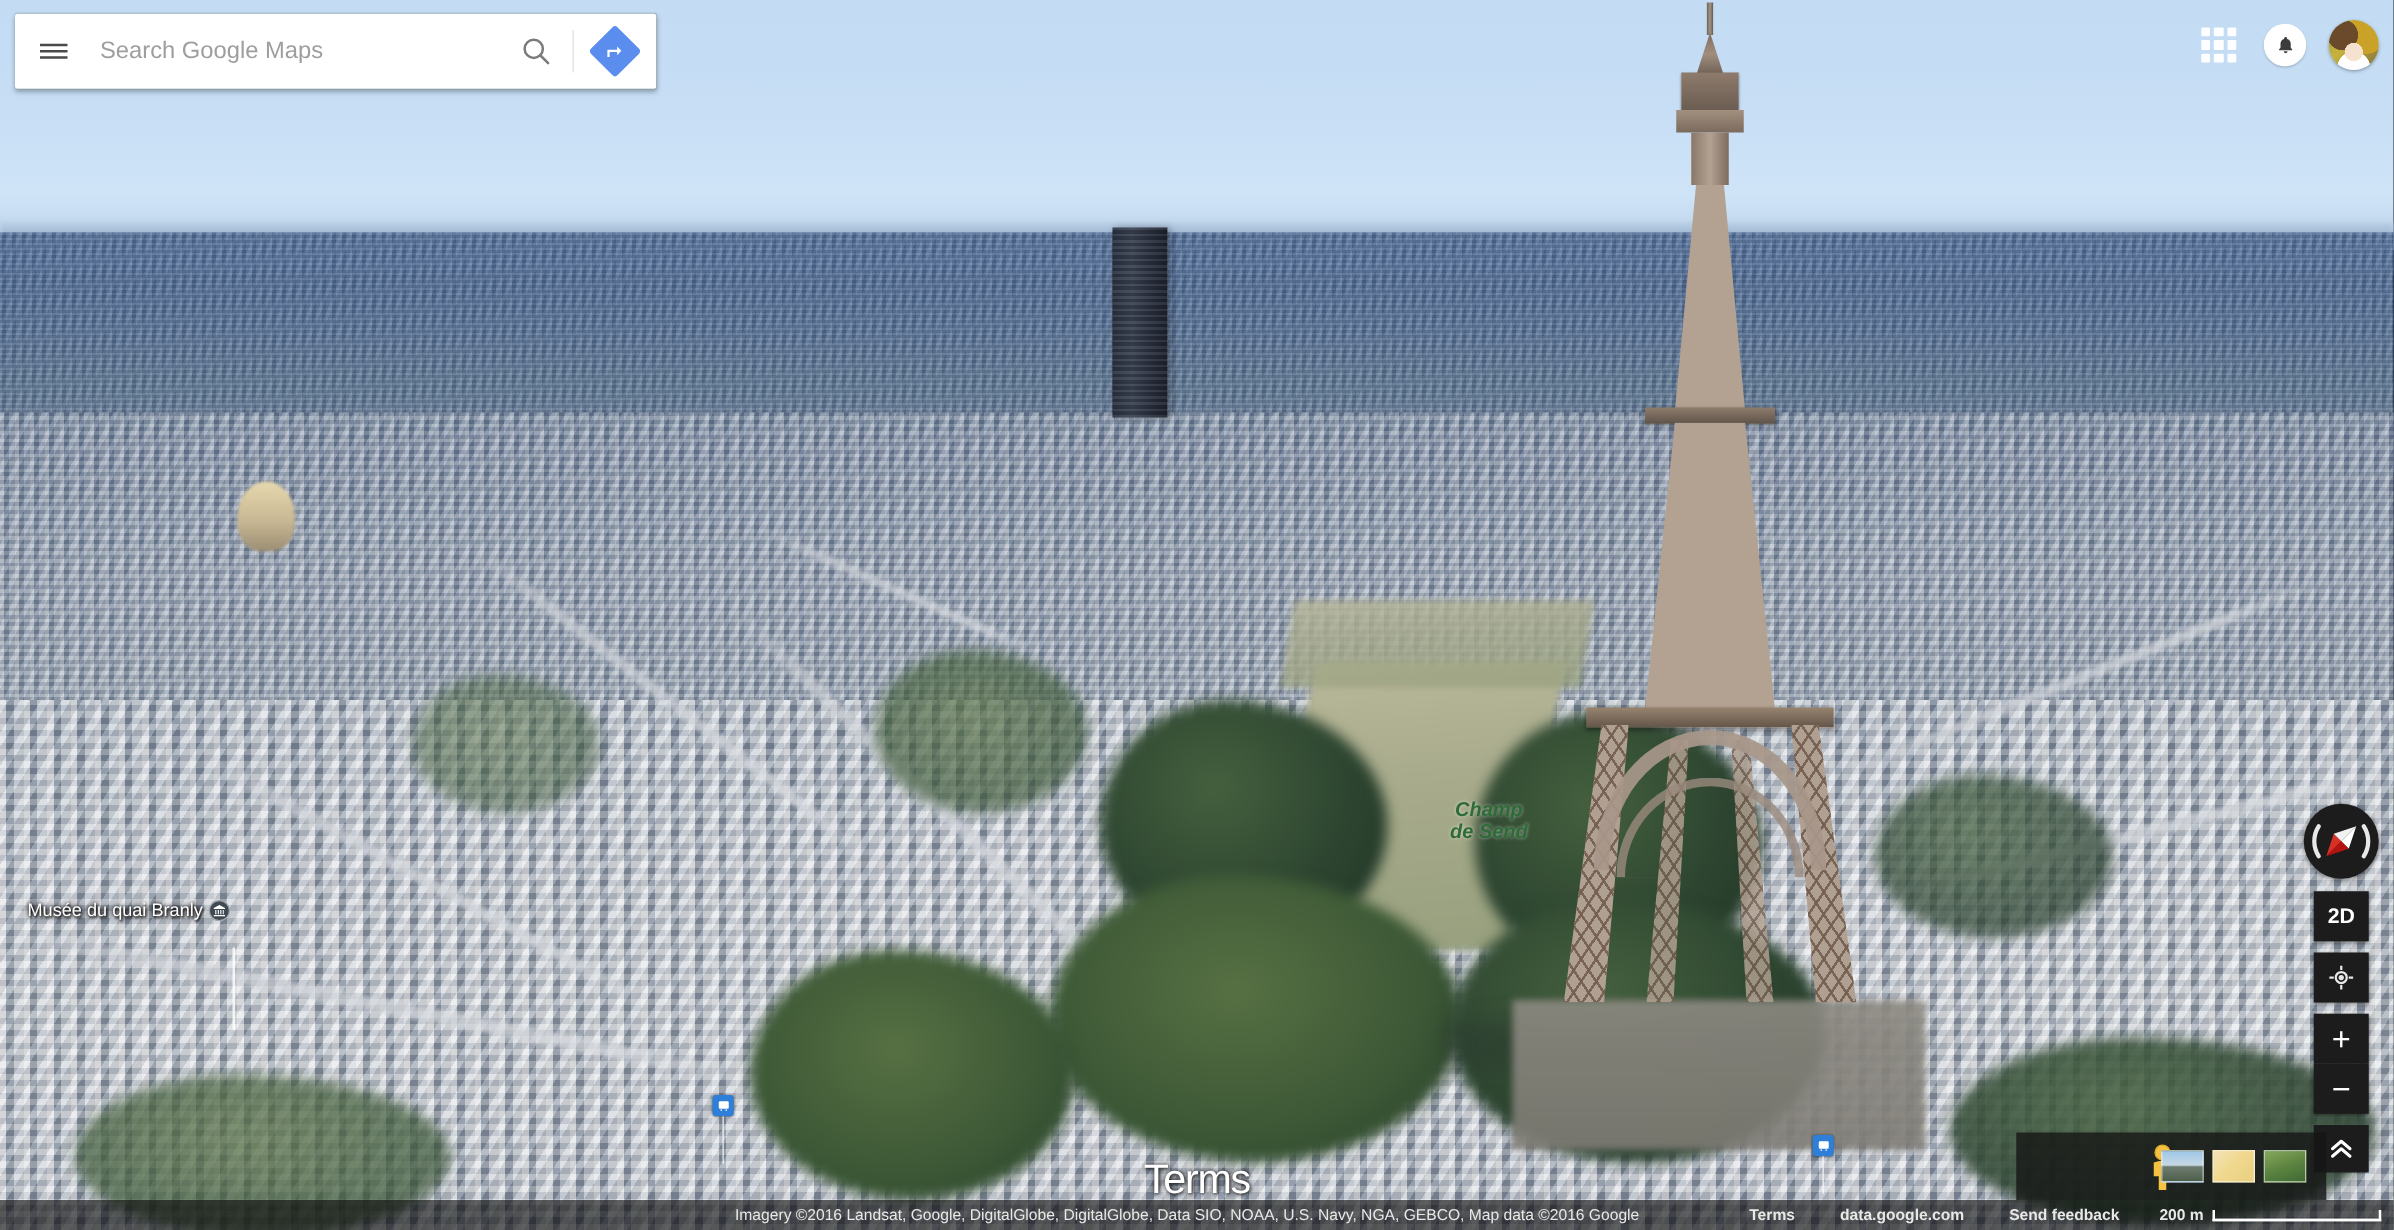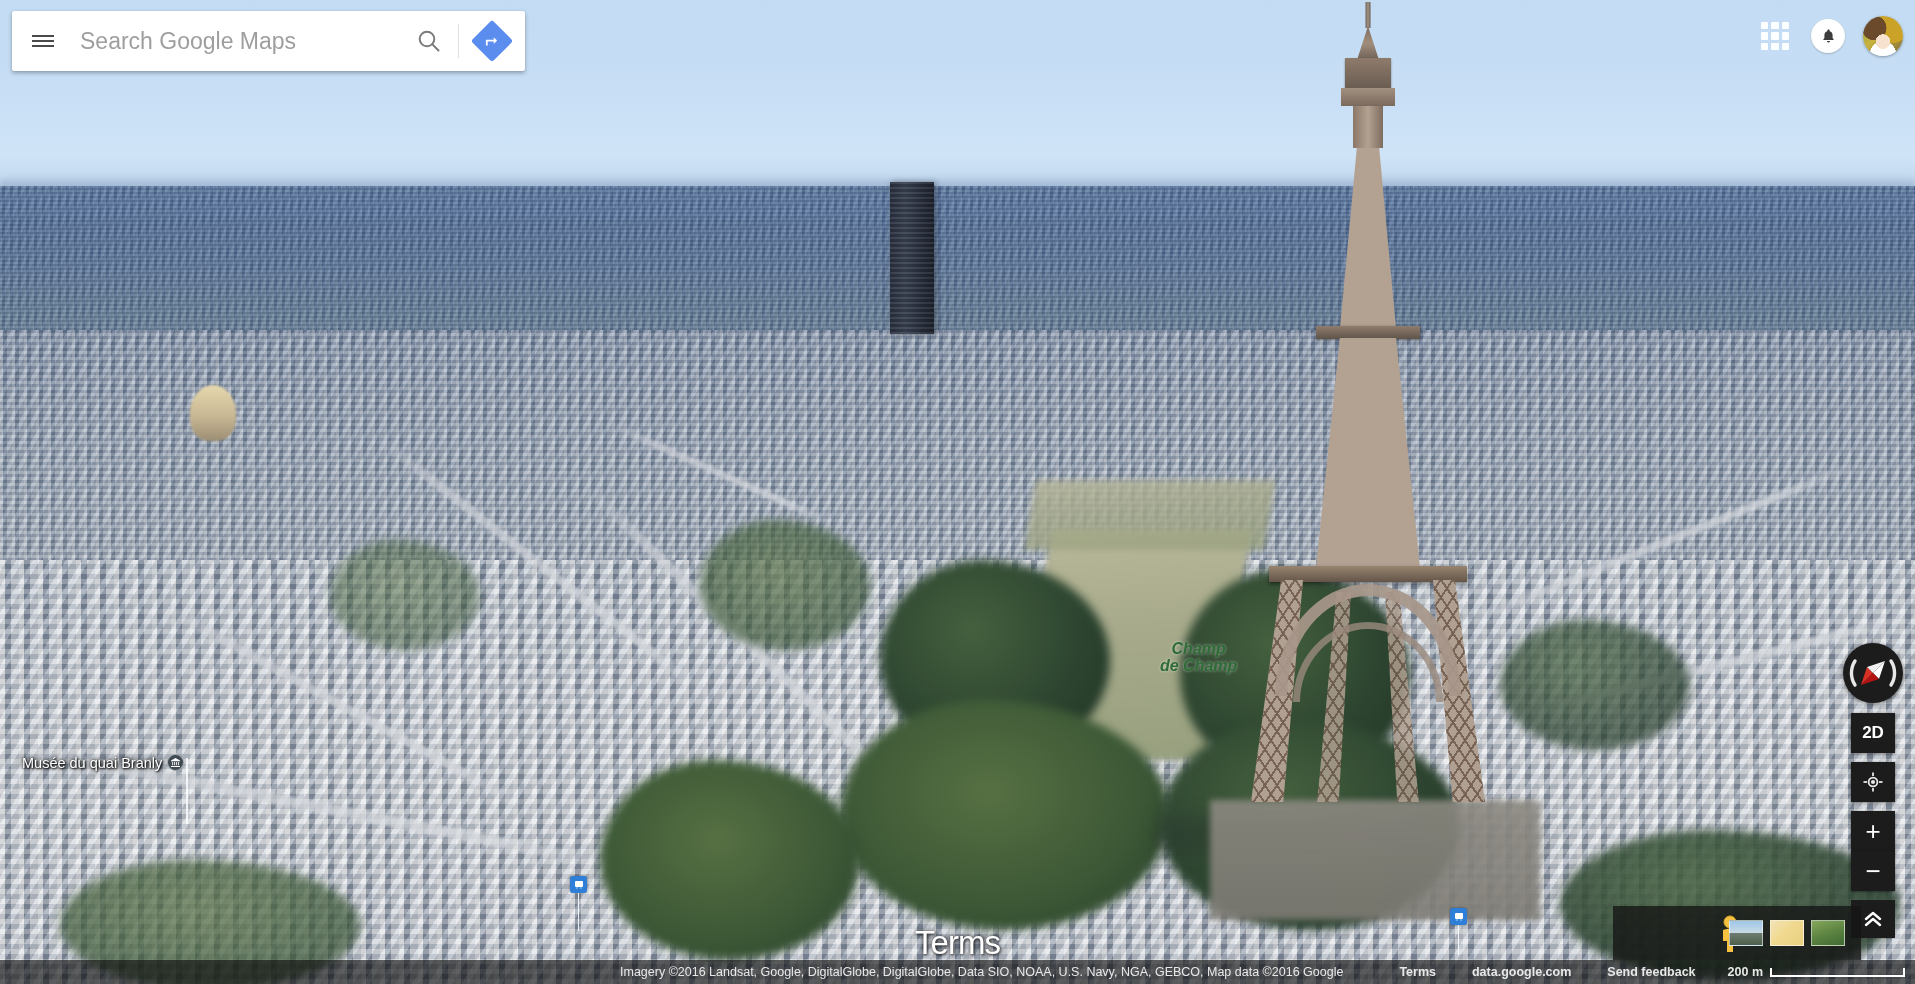--- a/index.html
+++ b/index.html
@@ -179,21 +179,21 @@
     box-shadow:0 2px 4px rgba(0,0,0,.3),0 0 1px rgba(0,0,0,.2);
     display:flex; align-items:center;
   }
   #menu-btn{
     width:62px; height:60px; display:flex; align-items:center; justify-content:center;
     cursor:pointer; flex:0 0 auto;
   }
   #menu-btn .bar{ width:22px; height:2px; background:#4a4a4a; margin:2.6px 0; display:block; }
   #search-input{
     flex:1 1 auto; border:none; outline:none; height:56px;
-    font-size:23px; color:#333; font-family:"Liberation Sans", sans-serif;
+    font-size:19px; color:#333; font-family:"Liberation Sans", sans-serif;
     background:transparent; padding:0 6px;
   }
   #search-input::placeholder{ color:#9e9e9e; }
   #search-btn{
     width:58px; height:60px; display:flex; align-items:center; justify-content:center; cursor:pointer;
   }
   .divider-v{ width:1px; height:34px; background:#e0e0e0; flex:0 0 auto; }
   #directions-btn{
     width:66px; height:60px; display:flex; align-items:center; justify-content:center; cursor:pointer;
   }
@@ -282,21 +282,21 @@
     font-size:33px; color:#fff; font-family:"Liberation Sans", sans-serif; letter-spacing:-1px;
     text-shadow:0 0 4px rgba(0,0,0,.75),1px 1px 3px rgba(0,0,0,.7);
   }
 
   
   #attrib{
     position:absolute; left:0; bottom:0; width:100%; height:24px;
     background:rgba(10,10,10,.62); display:flex; align-items:center;
     color:#e8e8e8; font-size:12.5px; padding:0 10px;
   }
-  #attrib .copy{ position:absolute; left:620px; }
+  #attrib .copy{ position:absolute; left:588px; }
   #attrib .links{ position:absolute; right:10px; display:flex; align-items:center; gap:0;font-weight:bold; }
   #attrib .links a{ color:#e8e8e8; text-decoration:none; cursor:pointer; padding:0 18px; }
   #scale-wrap{ display:flex; align-items:center; gap:7px; padding-left:14px; }
   #scale-bar{
     width:135px; height:9px; border:2px solid #fff; border-top:none;
     border-left-width:2px; border-right-width:2px; position:relative;
   }
   #scale-bar:after{
     content:""; position:absolute; left:0; right:0; bottom:-2px; height:2px; background:#fff;
   }
@@ -359,24 +359,24 @@
         <div class="leg rm"></div>
         <div class="leg l"></div>
         <div class="leg r"></div>
         <div class="arch"></div>
         <div class="arch2"></div>
       </div>
     </div>
 
     <div class="park-label" style="left:1160px;top:640px;">
       <div>Champ</div>
-      <div>de Champ</div>
-    </div>
-
-    <div class="poi-label" style="left:22px;top:754px;">
+      <div>de Send</div>
+    </div>
+
+    <div class="poi-label" style="left:22px;top:720px;">
       <span>Musée du quai Branly</span>
       <span class="poi-dot">
         <svg width="11" height="11" viewBox="0 0 11 11">
             <path d="M5.5 1 L10 3.4 L10 4.2 L1 4.2 L1 3.4 Z M2.2 5 L3.1 5 L3.1 8.3 L2.2 8.3 Z M4.2 5 L5.1 5 L5.1 8.3 L4.2 8.3 Z M6.2 5 L7.1 5 L7.1 8.3 L6.2 8.3 Z M8.2 5 L9 5 L9 8.3 L8.2 8.3 Z M1 9 L10 9 L10 9.9 L1 9.9 Z" fill="#ffffff"></path>
           </svg>
       </span>
     </div>
     <div class="leader" style="left:186px;top:758px;height:66px;"></div>
 
     <div class="transit-pin" style="left:570px;top:876px;">

